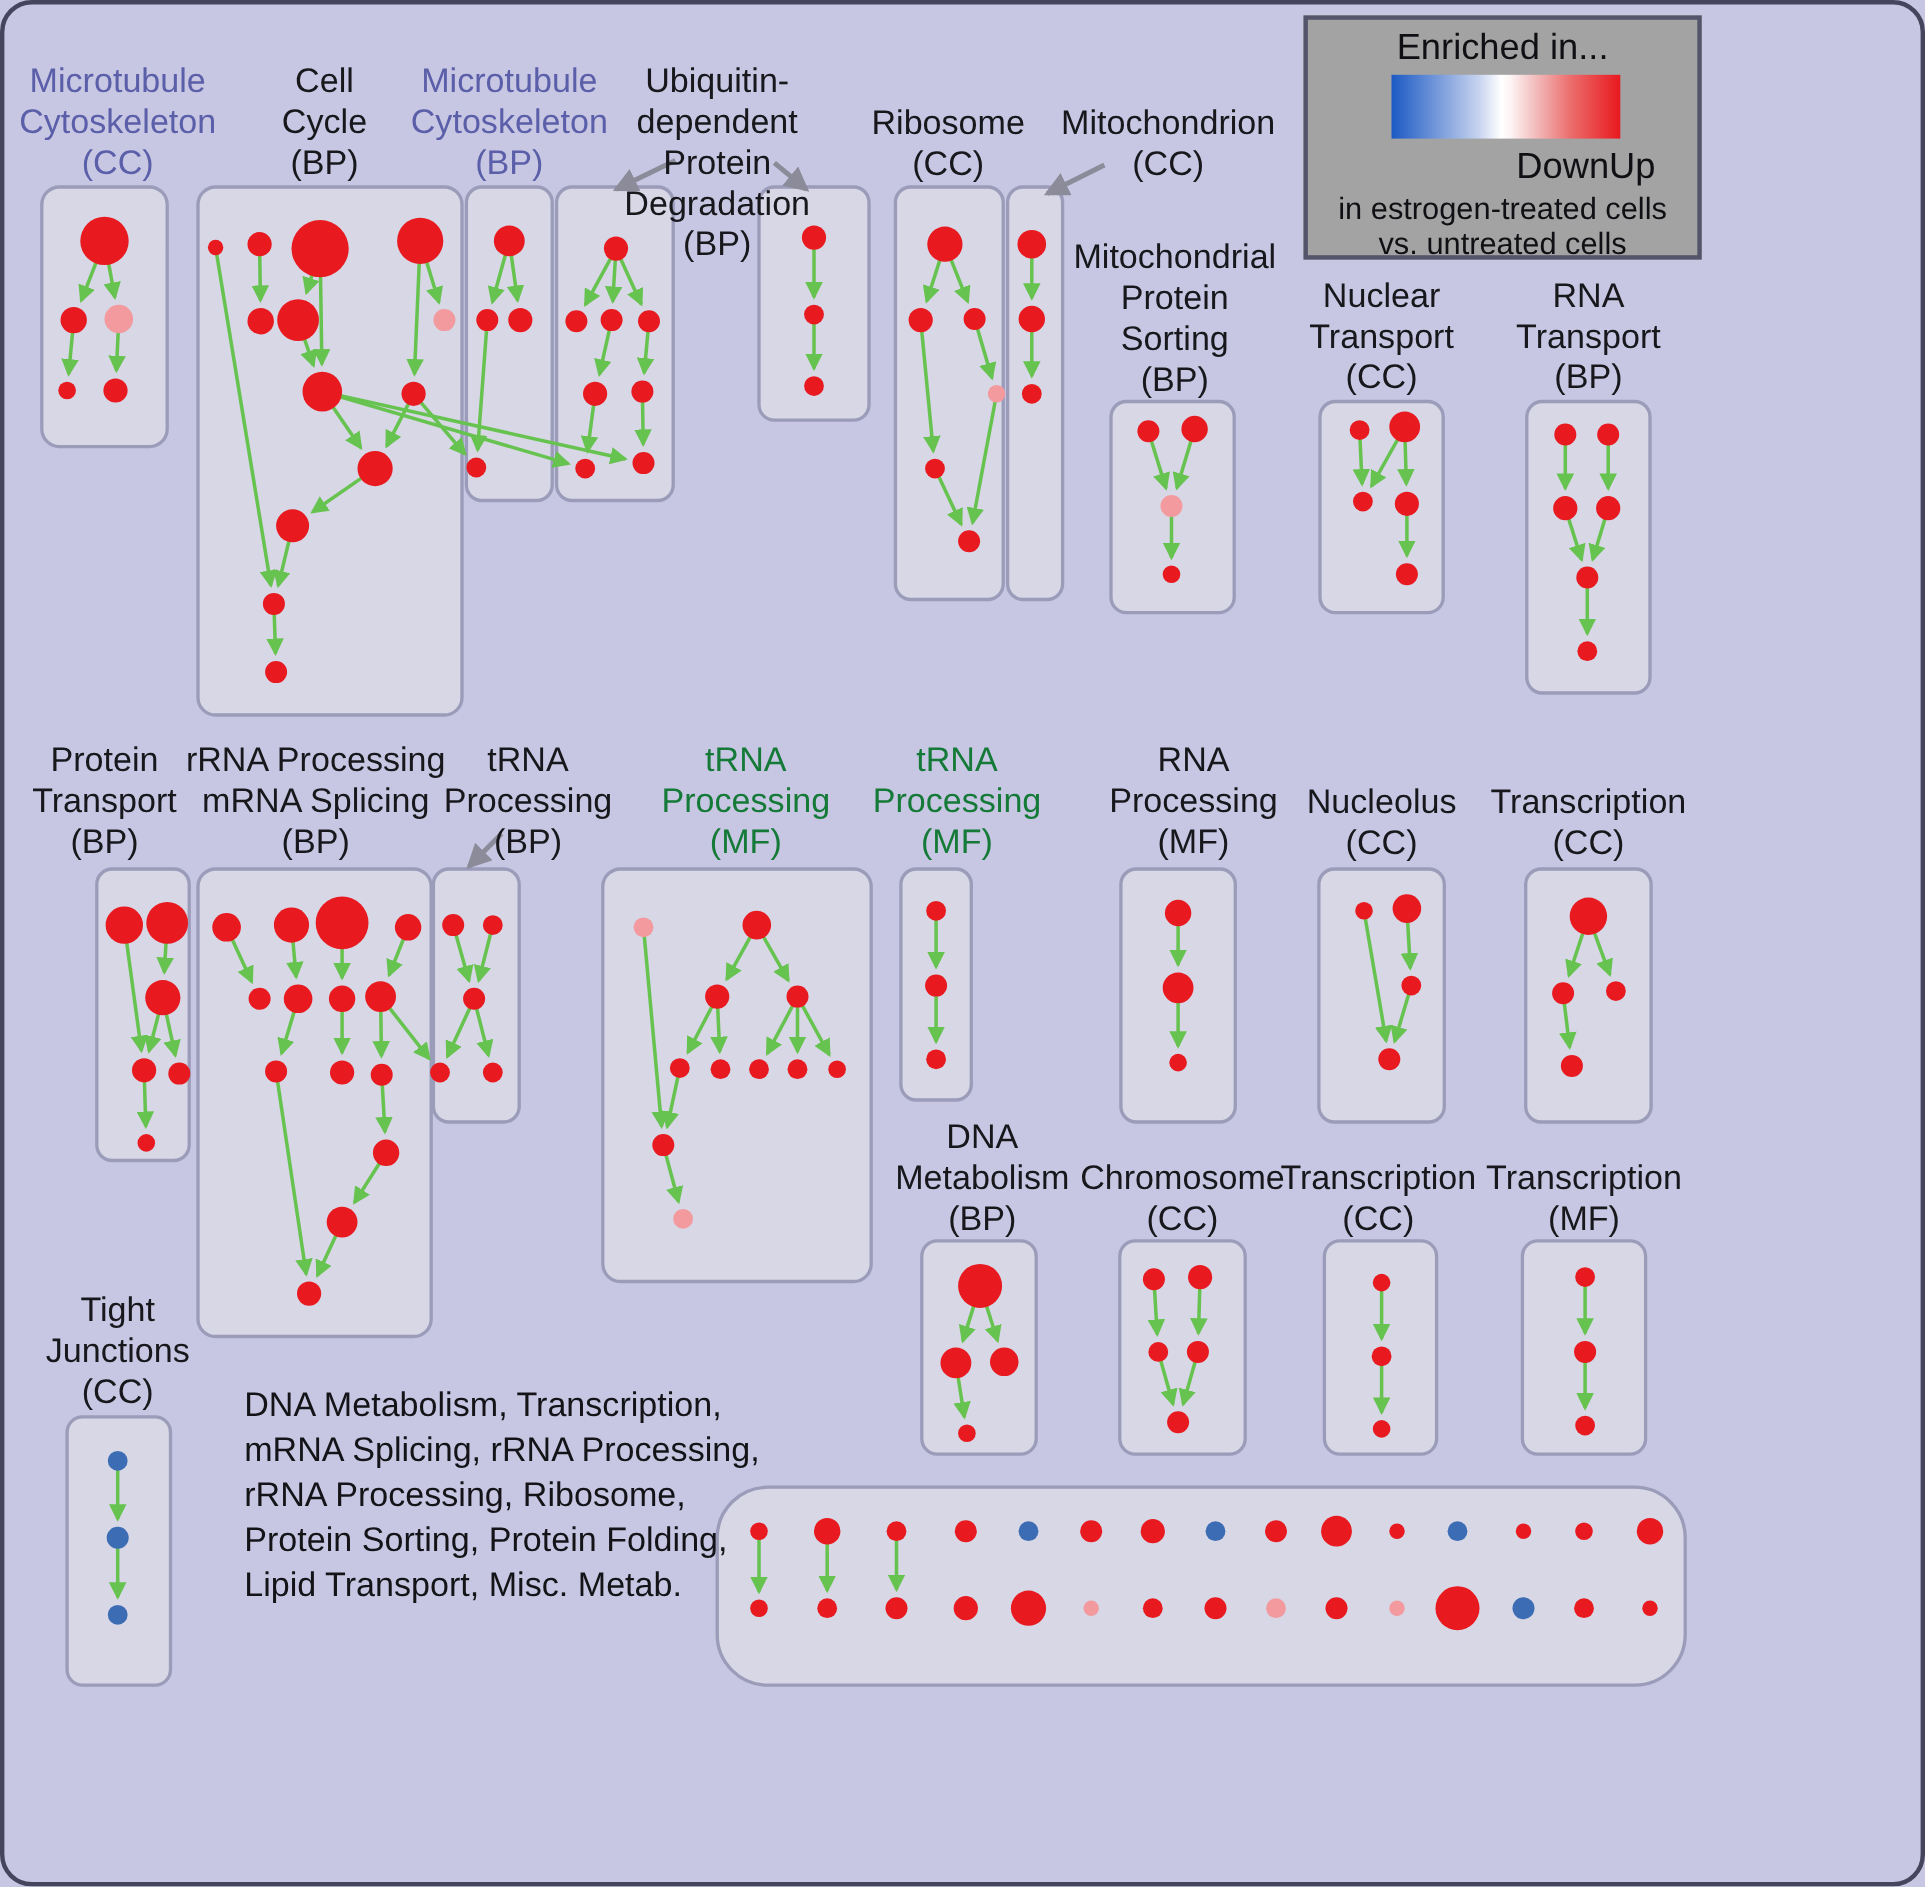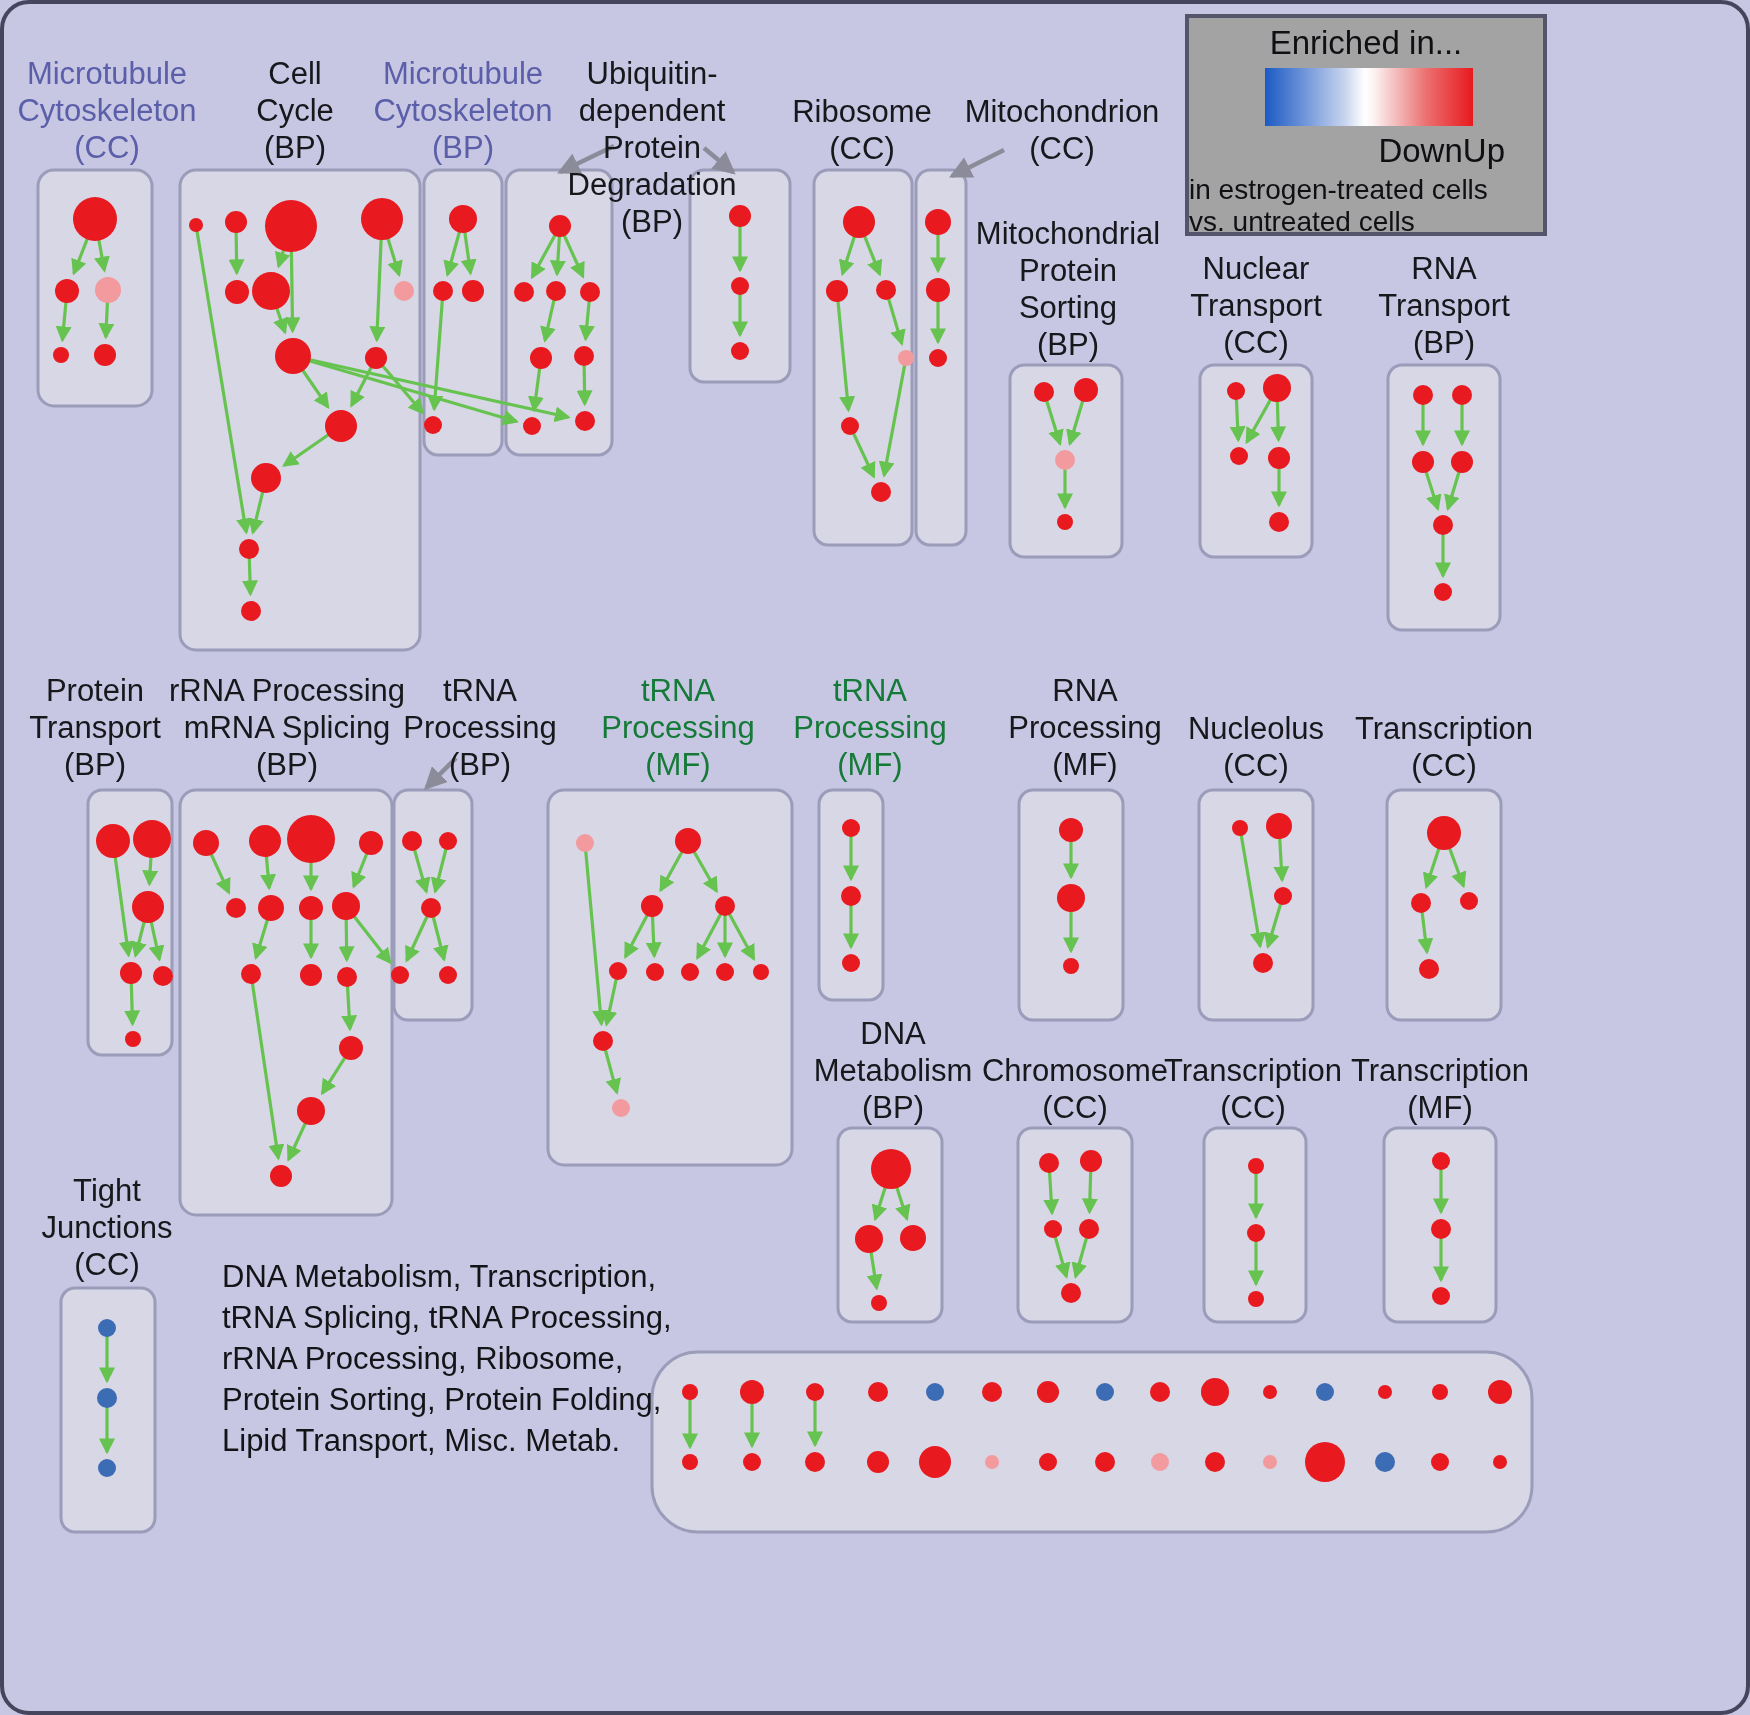--- a/index.html
+++ b/index.html
@@ -7,21 +7,21 @@
   #diagram-svg{position:absolute;left:0;top:0;}
   .glabel{position:absolute;transform:translateX(-50%);white-space:pre-line;text-align:center;font-size:31px;line-height:37px;color:#17171c;}
   .glabel.blue{color:#5b5ea8;}
   .glabel.green{color:#157a38;}
   #note-block{position:absolute;left:222px;top:1256px;font-size:31px;line-height:41px;color:#141418;}
   #legend{position:absolute;left:1185px;top:14px;width:362px;height:222px;background:#a3a3a3;border:4px solid #54546a;box-sizing:border-box;}
   #legend-title{text-align:center;font-size:33px;color:#101014;margin-top:6px;}
   #legend-gradient{position:absolute;left:76px;top:50px;width:208px;height:58px;
     background:linear-gradient(to right,#1b5ac4 0%,#6c92d8 18%,#c6d3ee 38%,#ffffff 48%,#fdf4f4 52%,#f2b7b7 64%,#ec6e6e 78%,#e8191f 100%);}
   #legend-scale{position:absolute;left:0;top:114px;width:100%;box-sizing:border-box;padding:0 38px;display:flex;justify-content:flex-end;font-size:33px;color:#101014;}
-  .legend-caption{position:absolute;width:100%;font-size:28px;color:#101014;}
+  .legend-caption{position:absolute;width:100%;text-align:center;font-size:28px;color:#101014;}
   #legend-cap1{top:156px;}
   #legend-cap2{top:188px;}
 </style>
 </head>
 <body>
 
 <div id="figure">
   <svg id="diagram-svg" width="1750" height="1715">
       <defs>
         <marker id="ah-green" viewBox="0 0 10 10" refX="8.5" refY="5" markerWidth="5" markerHeight="5" orient="auto">
@@ -382,21 +382,21 @@
       <div class="glabel" style="left: 1253px; top: 1052px;">Transcription
 (CC)</div>
       <div class="glabel" style="left: 1440px; top: 1052px;">Transcription
 (MF)</div>
       <div class="glabel" style="left: 107px; top: 1172px;">Tight
 Junctions
 (CC)</div>
     </div>
   <div id="note-block">
       <div>DNA Metabolism, Transcription,</div>
-      <div>tRNA Splicing, tRNA Processing,</div>
+      <div>mRNA Splicing, rRNA Processing,</div>
       <div>rRNA Processing, Ribosome,</div>
       <div>Protein Sorting, Protein Folding,</div>
       <div>Lipid Transport, Misc. Metab.</div>
     </div>
   <div id="legend">
     <div id="legend-title">Enriched in...</div>
     <div id="legend-gradient"></div>
     <div id="legend-scale">
       <span>Down</span>
       <span>Up</span>

